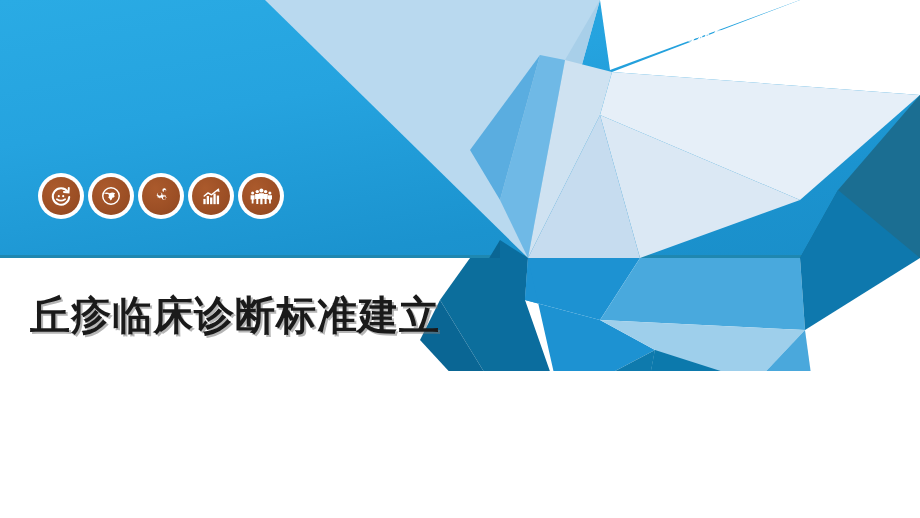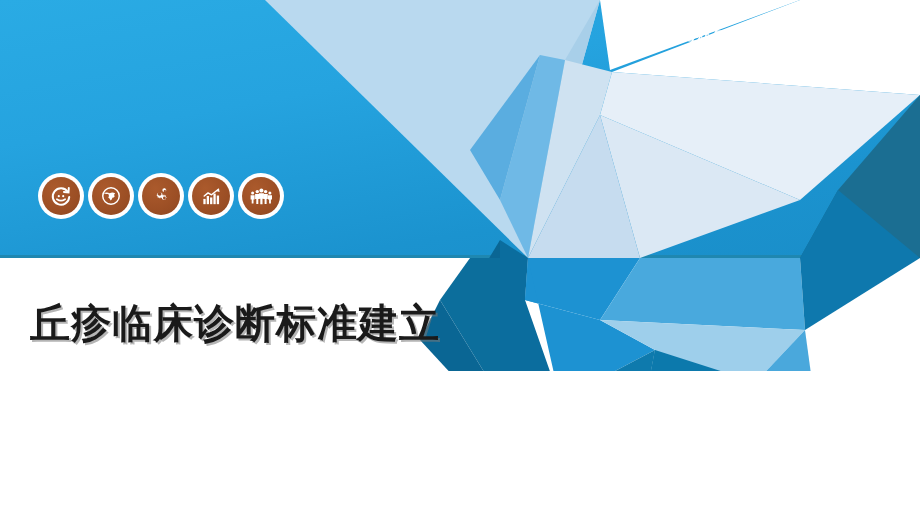--- a/index.html
+++ b/index.html
@@ -93,21 +93,21 @@
     justify-content: center;
   }
   .icon-disc svg {
     display: block;
   }
 
   
   .title {
     position: absolute;
     left: 30px;
-    top: 300px;
+    top: 292px;
     font-size: 40px;
     font-weight: bold;
     color: #1a1a1a;
     letter-spacing: 1px;
     white-space: nowrap;
     text-shadow: 2px 2px 0 rgba(120,120,120,0.55);
     line-height: 1.15;
   }
 </style>
 </head>

